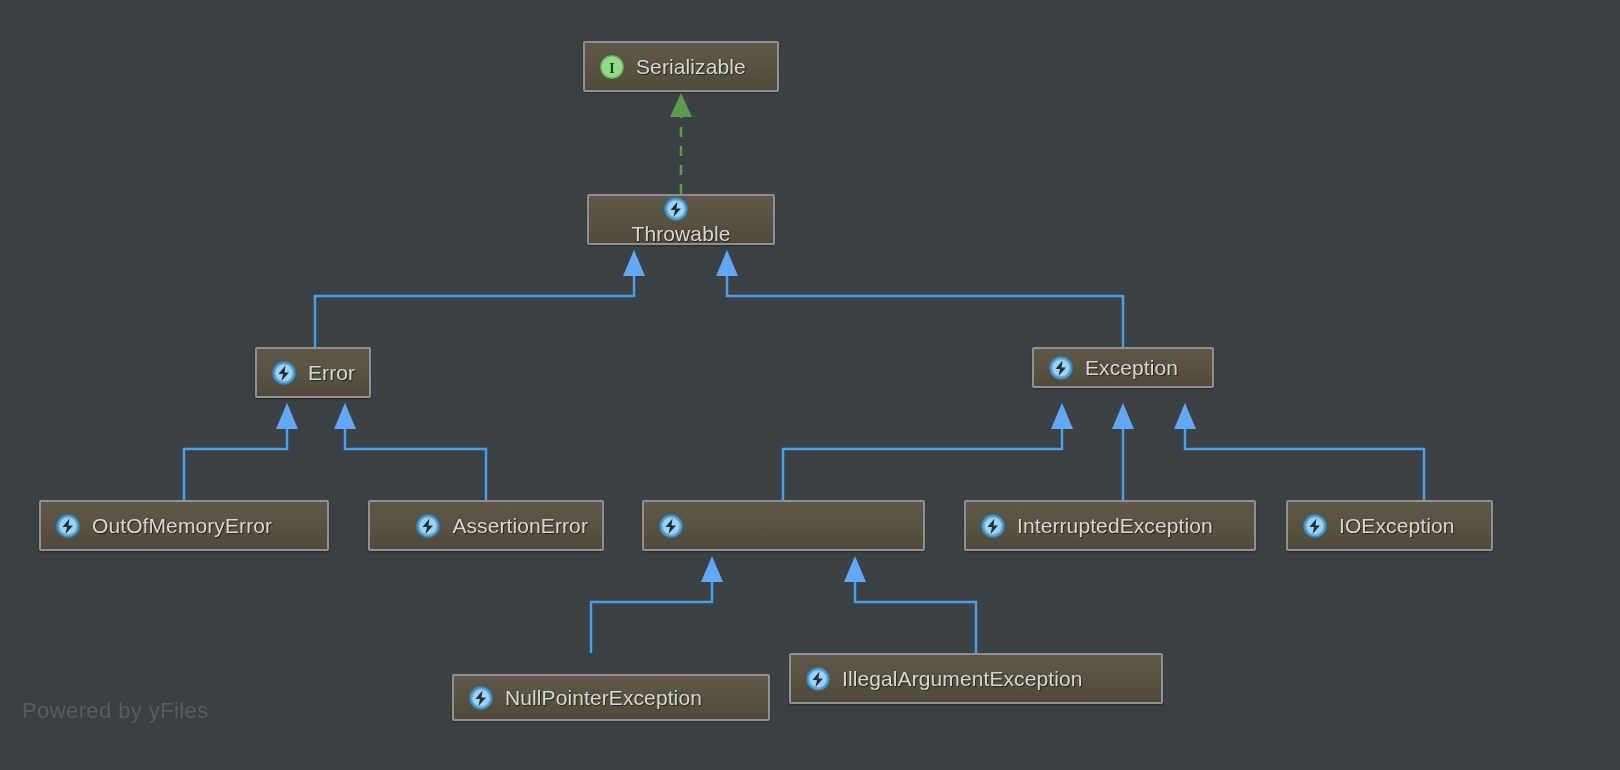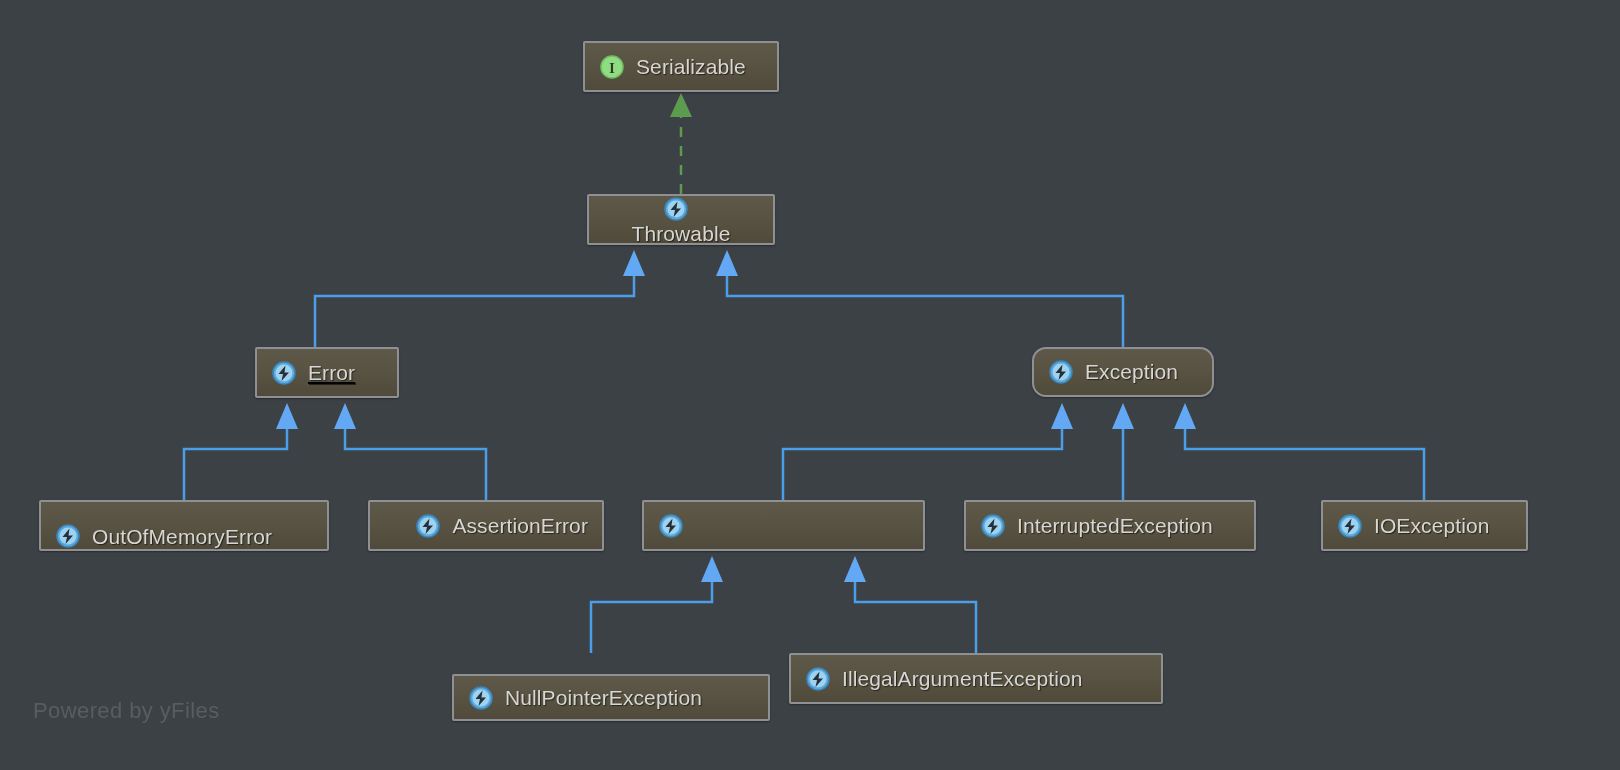--- a/index.html
+++ b/index.html
@@ -54,21 +54,20 @@
   }
   .watermark {
     position: absolute;
     left: 22px;
     top: 698px;
     color: #585d61;
     font-size: 22px;
     font-family: "Liberation Sans", sans-serif;
     letter-spacing: 0.4px;
     user-select: none;
-    margin-left: 11px;
   }
 </style>
 </head>
 <body>
 
 <div id="diagram-canvas">
 
   <svg class="edge-layer" viewBox="0 0 1620 770">
 
     <g>
@@ -132,39 +131,39 @@
 
   <div class="uml-node" style="left:587px; top:194px; width:188px; height:51px;flex-direction:column;">
     <svg class="node-icon" viewBox="0 0 26 26">
       <circle cx="13" cy="13" r="11" fill="#5aaade" stroke="#3d86bc" stroke-width="1.5"></circle>
       <circle cx="13" cy="13" r="8.5" fill="#9fd2ef"></circle>
       <polygon points="14.5,5.5 7.5,14 12,14 10.5,21 18,12.5 13.5,12.5" fill="#25313a"></polygon>
     </svg>
     <span class="node-label">Throwable</span>
   </div>
 
-  <div class="uml-node" style="left:255px; top:347px; width:144px; height:51px;text-decoration:underline;">
+  <div class="uml-node" style="left:255px; top:347px; width:116px; height:51px;">
     <svg class="node-icon" viewBox="0 0 26 26">
       <circle cx="13" cy="13" r="11" fill="#5aaade" stroke="#3d86bc" stroke-width="1.5"></circle>
       <circle cx="13" cy="13" r="8.5" fill="#9fd2ef"></circle>
       <polygon points="14.5,5.5 7.5,14 12,14 10.5,21 18,12.5 13.5,12.5" fill="#25313a"></polygon>
     </svg>
     <span class="node-label">Error</span>
   </div>
 
-  <div class="uml-node" style="left:1032px; top:347px; width:182px; height:50px;border-radius:14px;">
+  <div class="uml-node" style="left:1032px; top:347px; width:182px; height:41px;">
     <svg class="node-icon" viewBox="0 0 26 26">
       <circle cx="13" cy="13" r="11" fill="#5aaade" stroke="#3d86bc" stroke-width="1.5"></circle>
       <circle cx="13" cy="13" r="8.5" fill="#9fd2ef"></circle>
       <polygon points="14.5,5.5 7.5,14 12,14 10.5,21 18,12.5 13.5,12.5" fill="#25313a"></polygon>
     </svg>
     <span class="node-label">Exception</span>
   </div>
 
-  <div class="uml-node" style="left:39px; top:500px; width:290px; height:51px;align-items:flex-end;">
+  <div class="uml-node" style="left:39px; top:500px; width:290px; height:51px;">
     <svg class="node-icon" viewBox="0 0 26 26">
       <circle cx="13" cy="13" r="11" fill="#5aaade" stroke="#3d86bc" stroke-width="1.5"></circle>
       <circle cx="13" cy="13" r="8.5" fill="#9fd2ef"></circle>
       <polygon points="14.5,5.5 7.5,14 12,14 10.5,21 18,12.5 13.5,12.5" fill="#25313a"></polygon>
     </svg>
     <span class="node-label">OutOfMemoryError</span>
   </div>
 
   <div class="uml-node" style="left:368px; top:500px; width:236px; height:51px;justify-content:flex-end;">
     <svg class="node-icon" viewBox="0 0 26 26">
@@ -185,21 +184,21 @@
 
   <div class="uml-node" style="left:964px; top:500px; width:292px; height:51px;">
     <svg class="node-icon" viewBox="0 0 26 26">
       <circle cx="13" cy="13" r="11" fill="#5aaade" stroke="#3d86bc" stroke-width="1.5"></circle>
       <circle cx="13" cy="13" r="8.5" fill="#9fd2ef"></circle>
       <polygon points="14.5,5.5 7.5,14 12,14 10.5,21 18,12.5 13.5,12.5" fill="#25313a"></polygon>
     </svg>
     <span class="node-label">InterruptedException</span>
   </div>
 
-  <div class="uml-node" style="left:1321px; top:500px; width:207px; height:51px;">
+  <div class="uml-node" style="left:1286px; top:500px; width:207px; height:51px;">
     <svg class="node-icon" viewBox="0 0 26 26">
       <circle cx="13" cy="13" r="11" fill="#5aaade" stroke="#3d86bc" stroke-width="1.5"></circle>
       <circle cx="13" cy="13" r="8.5" fill="#9fd2ef"></circle>
       <polygon points="14.5,5.5 7.5,14 12,14 10.5,21 18,12.5 13.5,12.5" fill="#25313a"></polygon>
     </svg>
     <span class="node-label">IOException</span>
   </div>
 
   <div class="uml-node" style="left:432px; top:674px; width:318px; height:47px;margin-left:20px;">
     <svg class="node-icon" viewBox="0 0 26 26">

